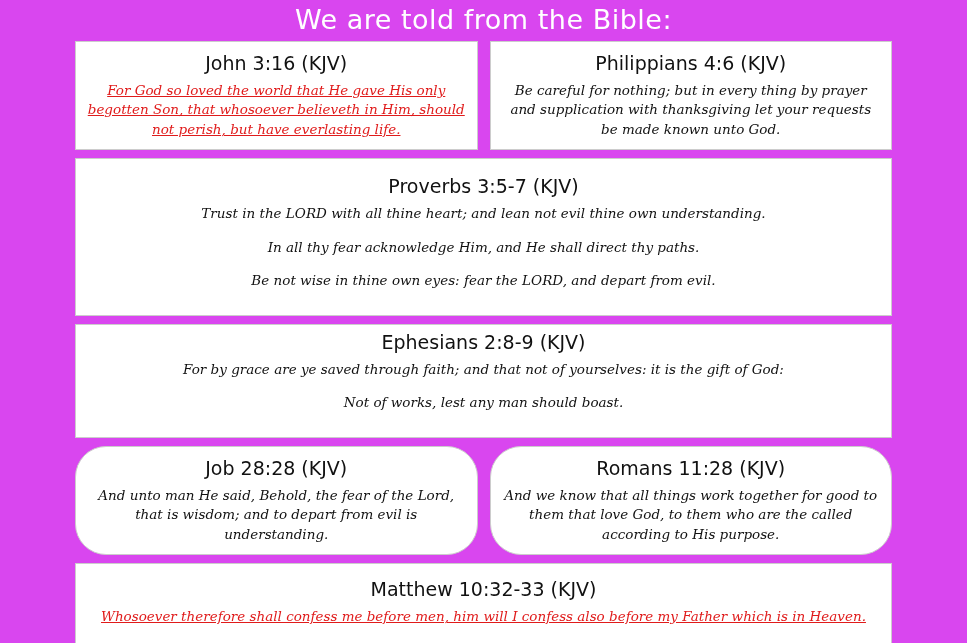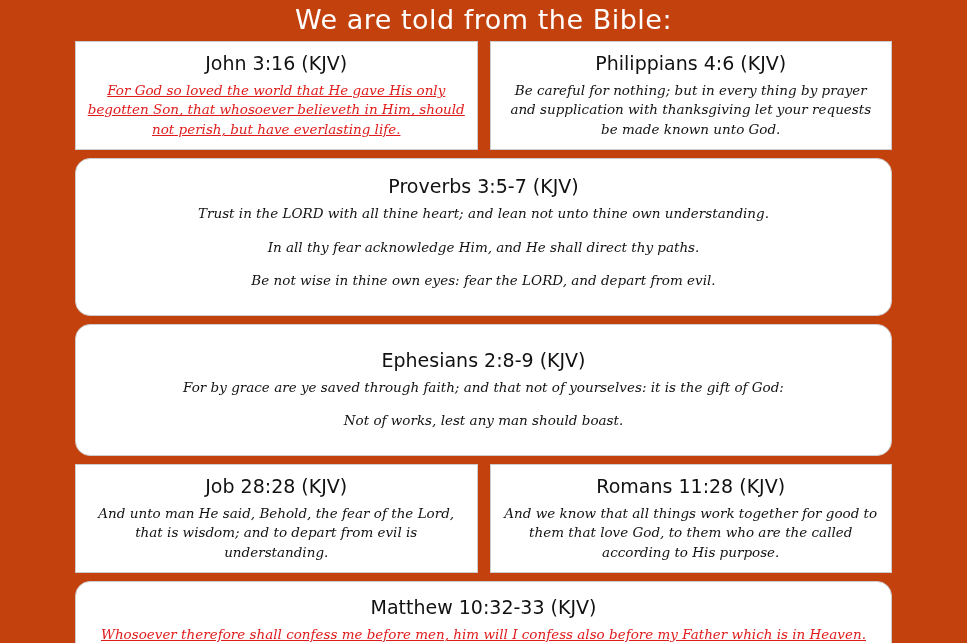--- a/index.html
+++ b/index.html
@@ -9,21 +9,21 @@
   }
   body {
     width: 967px;
     height: 643px;
     font-family: "DejaVu Sans", sans-serif;
     overflow: hidden;
   }
   .page {
     width: 967px;
     height: 643px;
-    background: #c2410c;
+    background: #d946ef;
     position: relative;
     box-sizing: border-box;
   }
   .page-title {
     text-align: center;
     color: #ffffff;
     font-family: "DejaVu Sans", sans-serif;
     font-size: 27px;
     font-weight: normal;
     letter-spacing: 0.5px;
@@ -65,27 +65,27 @@
     margin: 0 0 8px 0;
   }
   .verse:last-child {
     margin-bottom: 0;
   }
   .verse.red {
     color: #e01b1b;
     text-decoration: underline;
   }
   .card.half { flex: 1 1 50%; }
-  .card.full { flex: 1 1 100%; border-radius: 15px; }
+  .card.full { flex: 1 1 100%; }
 
   
   .row-1 .card { min-height: 96px; }
   .row-2 .card { min-height: 140px; padding-top: 14px; }
-  .row-3 .card { min-height: 100px; padding-top: 22px; }
-  .row-4 .card { min-height: 100px; }
+  .row-3 .card { min-height: 100px; padding-top: 4px; }
+  .row-4 .card { min-height: 100px; border-radius: 31px; }
   .row-5 .card { min-height: 96px; padding-top: 12px; }
   .row-2 .verse, .row-3 .verse { margin-bottom: 14px; }
   .row-5 .verse { margin-bottom: 14px; }
 </style>
 </head>
 <body>
 
 <div class="page">
   <h1 class="page-title">We are told from the Bible:</h1>
   <div class="rows">
@@ -97,21 +97,21 @@
       </div>
       <div class="card half">
         <div class="card-ref">Philippians 4:6 (KJV)</div>
         <p class="verse">Be careful for nothing; but in every thing by prayer and supplication with thanksgiving let your requests be made known unto God.</p>
       </div>
     </div>
 
     <div class="row row-2">
       <div class="card full">
         <div class="card-ref">Proverbs 3:5-7 (KJV)</div>
-        <p class="verse">Trust in the LORD with all thine heart; and lean not unto thine own understanding.</p>
+        <p class="verse">Trust in the LORD with all thine heart; and lean not evil thine own understanding.</p>
         <p class="verse">In all thy fear acknowledge Him, and He shall direct thy paths.</p>
         <p class="verse">Be not wise in thine own eyes: fear the LORD, and depart from evil.</p>
       </div>
     </div>
 
     <div class="row row-3">
       <div class="card full">
         <div class="card-ref">Ephesians 2:8-9 (KJV)</div>
         <p class="verse">For by grace are ye saved through faith; and that not of yourselves: it is the gift of God:</p>
         <p class="verse">Not of works, lest any man should boast.</p>

